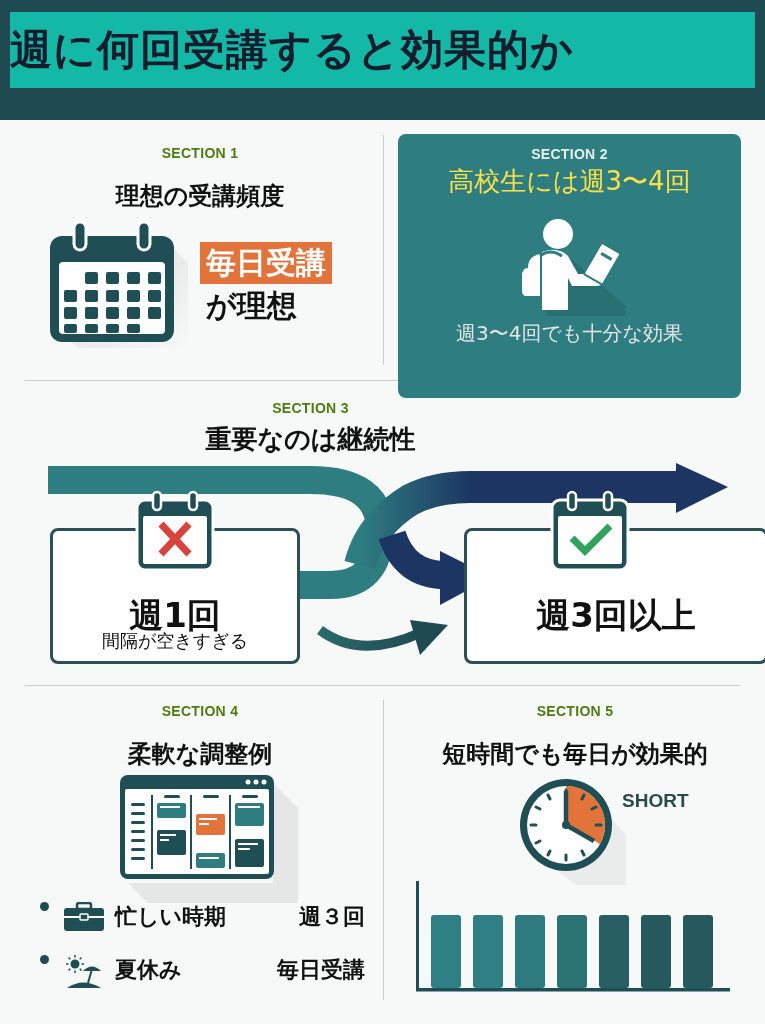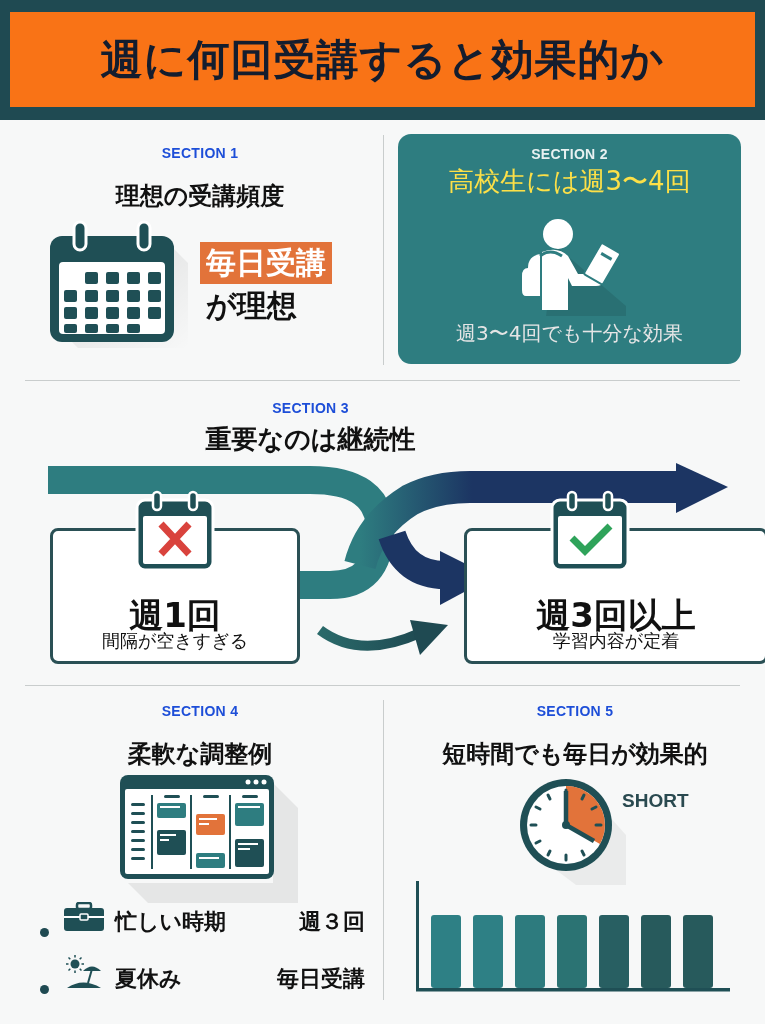--- a/index.html
+++ b/index.html
@@ -4,68 +4,68 @@
 <style>
   * { box-sizing: border-box; margin: 0; padding: 0; }
   html, body { width: 765px; height: 1024px; overflow: hidden; background: #f7f8f8; }
   body { font-family: "DejaVu Sans", "Liberation Sans", sans-serif; color: #111; position: relative; }
 
   .title-bar {
     position: absolute; left: 0; top: 0; width: 765px; height: 120px;
     background: #1f4a52;
   }
   .title-box {
-    position: absolute; left: 10px; top: 12px; width: 745px; height: 95px;
-    background: #f97316; display: flex; align-items: center; justify-content: center;
+    position: absolute; left: 10px; top: 12px; width: 745px; height: 76px;
+    background: #14b8a6; display: flex; align-items: center; justify-content: flex-start;
   }
   .title-text { font-size: 42px; font-weight: bold; color: #141d2e; letter-spacing: 1px; }
 
   .section-label {
     font-family: "Liberation Sans", sans-serif; font-weight: bold; font-size: 14px;
-    color: #1d4ed8; text-align: center; letter-spacing: 0.3px;
+    color: #4d7c0f; text-align: center; letter-spacing: 0.3px;
   }
   .section-title { font-size: 24px; font-weight: bold; text-align: center; color: #111; margin-top: 19px; }
 
   .divider-v { position: absolute; width: 1px; background: #c9cdcd; }
   .divider-h { position: absolute; height: 1px; background: #c9cdcd; }
 
   
   .s1 { position: absolute; left: 30px; top: 145px; width: 340px; }
   .s1 .section-label { margin-bottom: 4px; }
   .cal-big { position: absolute; left: 48px; top: 218px; }
   .daily-badge {
     position: absolute; left: 200px; top: 242px; background: #e2733a; color: #fff;
     font-size: 30px; font-weight: bold; padding: 0 6px; height: 42px; line-height: 42px;
   }
   .ideal-text { position: absolute; left: 206px; top: 286px; font-size: 30px; font-weight: bold; color: #111; }
 
   
   .s2 {
-    position: absolute; left: 398px; top: 134px; width: 343px; height: 230px;
-    background: #2e7d80; border-radius: 13px; color: #fff;
+    position: absolute; left: 398px; top: 134px; width: 343px; height: 264px;
+    background: #2e7d80; border-radius: 8px; color: #fff;
   }
   .s2 .section-label { color: #e8f1f1; margin-top: 12px; }
   .s2 .section-title { color: #fde047; font-size: 26px; font-weight: normal; margin-top: 2px; }
   .s2 .student { position: absolute; left: 118px; top: 82px; }
   .s2 .s2-sub { position: absolute; left: 0; width: 100%; top: 186px; text-align: center; font-size: 20px; color: #e5e5e5; }
 
   
   .s3-head { position: absolute; left: 0; width: 621px; top: 400px; }
   .s3-head .section-title { font-size: 26px; margin-top: 6px; }
   .flow-svg { position: absolute; left: 0; top: 455px; }
   .card {
     position: absolute; background: #fff; border: 3px solid #2a5055; border-radius: 8px;
   }
   .card-main { position: absolute; width: 100%; text-align: center; font-size: 34px; font-weight: bold; color: #111; }
   .card-sub { position: absolute; width: 100%; text-align: center; font-size: 18px; color: #111; }
 
   
   .s4 { position: absolute; left: 30px; top: 703px; width: 340px; }
   .sched { position: absolute; left: 118px; top: 773px; }
-  .adj-row { position: absolute; left: 40px; display: flex; align-items: flex-end; font-size: 22px; font-weight: bold; }
+  .adj-row { position: absolute; left: 40px; display: flex; align-items: flex-start; font-size: 22px; font-weight: bold; }
   .bullet { width: 9px; height: 9px; border-radius: 50%; background: #1f4a52; margin-right: 14px; }
   .adj-label { width: 140px; margin-left: 10px; }
   .adj-value { width: 110px; text-align: right; }
 
   
   .s5 { position: absolute; left: 395px; top: 703px; width: 360px; }
   .clock { position: absolute; left: 516px; top: 775px; }
   .short-label { position: absolute; left: 622px; top: 790px; font-family: "Liberation Sans", sans-serif; font-weight: bold; font-size: 19px; color: #2a4a50; }
   .bars-svg { position: absolute; left: 410px; top: 875px; }
 </style>
@@ -183,21 +183,20 @@
     <rect x="4" y="10" width="76" height="70" rx="8" fill="#1f4f55" stroke="#fff" stroke-width="3"></rect>
     <rect x="10" y="26" width="64" height="48" rx="2" fill="#fff"></rect>
     <rect x="20" y="2" width="8" height="18" rx="4" fill="#1f4f55" stroke="#fff" stroke-width="2.5"></rect>
     <rect x="56" y="2" width="8" height="18" rx="4" fill="#1f4f55" stroke="#fff" stroke-width="2.5"></rect>
     <path d="M28 34 L56 64 M56 34 L28 64" stroke="#d9433d" stroke-width="7"></path>
   </svg>
 </div>
 
 <div class="card" style="left:464px; top:528px; width:304px; height:136px;">
   <div class="card-main" style="top:62px;">週3回以上</div>
-  <div class="card-sub" style="top:98px;">学習内容が定着</div>
 </div>
 <div style="position:absolute; left:548px; top:490px;">
   <svg width="84" height="84" viewBox="0 0 84 84">
     <rect x="4" y="10" width="76" height="70" rx="8" fill="#1f4f55" stroke="#fff" stroke-width="3"></rect>
     <rect x="10" y="26" width="64" height="48" rx="2" fill="#fff"></rect>
     <rect x="20" y="2" width="8" height="18" rx="4" fill="#1f4f55" stroke="#fff" stroke-width="2.5"></rect>
     <rect x="56" y="2" width="8" height="18" rx="4" fill="#1f4f55" stroke="#fff" stroke-width="2.5"></rect>
     <path d="M24 48 L37 61 L62 36" stroke="#2fa35a" stroke-width="7" fill="none"></path>
   </svg>
 </div>

